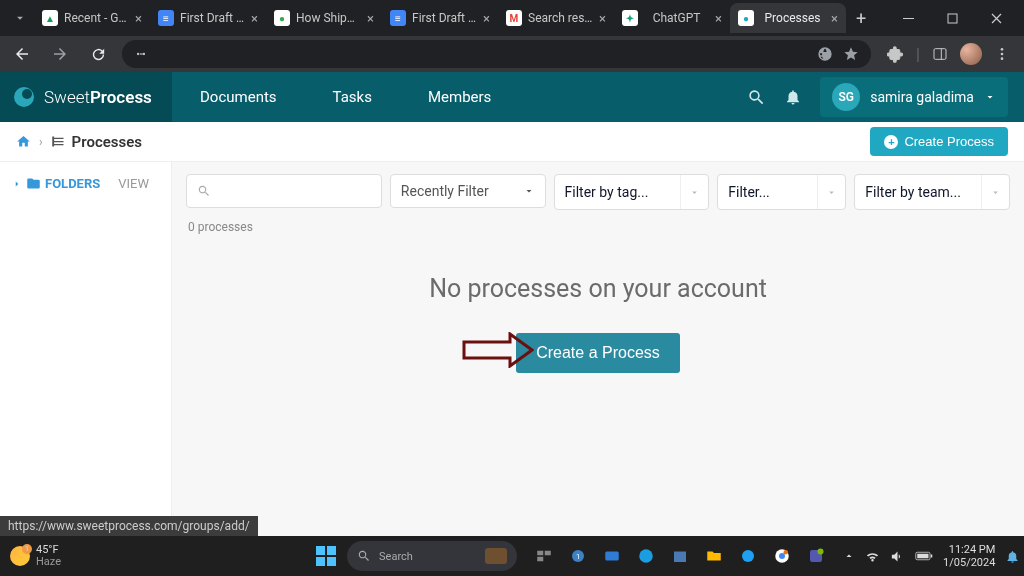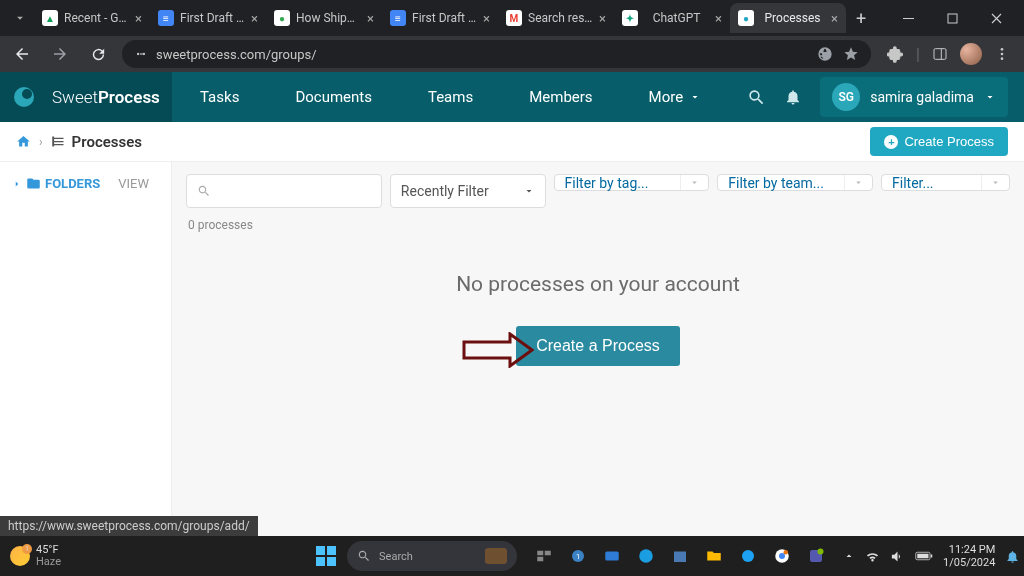--- a/index.html
+++ b/index.html
@@ -21,21 +21,21 @@
     .addr-bar { display:flex; align-items:center; height: 36px; padding: 0 8px; gap:10px; background:#35363a; }
     .nav-btn { width:28px; height:28px; display:flex; align-items:center; justify-content:center; color:#9aa0a6; cursor:pointer; border-radius:50%; }
     .nav-btn.enabled { color:#e8eaed; }
     .url-box { flex:1; background:#202124; border-radius:16px; height:28px; display:flex; align-items:center; padding:0 12px; color:#c7c7c7; font-size:13px; gap:8px; }
     .url-box .right-icons { margin-left:auto; display:flex; gap:10px; color:#9aa0a6; }
     .ext-area { display:flex; gap:12px; align-items:center; color:#c7c7c7; padding:0 6px; }
     .prof-avatar { width:22px; height:22px; border-radius:50%; background: radial-gradient(circle at 30% 30%, #e8b4a0, #8a5c44); }
 
     
     .app-header { background:#075e6a; height:50px; display:flex; align-items:center; color:#fff; }
-    .logo-area { width:172px; background:#044b55; height:100%; display:flex; align-items:center; padding-left:14px; gap:18px; }
+    .logo-area { width:172px; background:#044b55; height:100%; display:flex; align-items:center; padding-left:14px; gap:10px; }
     .logo-icon { width:20px; height:20px; border-radius:50%; background:#2aa7b8; position:relative; }
     .logo-icon::after { content:""; position:absolute; width:10px; height:10px; background:#044b55; border-radius:50%; right:2px; top:2px; }
     .logo-text { font-size:17px; font-weight:300; }
     .logo-text .bold { font-weight:600; }
     .main-nav { display:flex; height:100%; }
     .main-nav a { padding:0 28px; display:flex; align-items:center; color:#fff; text-decoration:none; font-size:15px; cursor:pointer; gap:6px; }
     .hdr-right { margin-left:auto; display:flex; align-items:center; gap:18px; padding-right:16px; }
     .hdr-icon { color:#cfe8eb; cursor:pointer; }
     .user-area { display:flex; align-items:center; gap:10px; background:#0a6d7a; padding:6px 12px; border-radius:4px; cursor:pointer; }
     .user-avatar { width:28px; height:28px; border-radius:50%; background:#2aa7b8; color:#fff; display:flex; align-items:center; justify-content:center; font-size:12px; font-weight:600; }
@@ -54,29 +54,29 @@
     .app-body { display:flex; height: calc(576px - 36px - 36px - 50px - 40px - 40px); background:#f7f7f7; }
     .sidebar { width:172px; background:#fff; border-right:1px solid #eee; padding:14px 12px; }
     .side-row { display:flex; gap:18px; align-items:center; font-size:13px; }
     .folders { color:#3498db; font-weight:700; display:flex; align-items:center; gap:4px; cursor:pointer; }
     .viewlink { color:#999; cursor:pointer; }
 
     .main-area { flex:1; padding:12px 14px; }
     .filter-row { display:flex; gap:8px; }
     .search-box { flex:1.3; background:#fff; border:1px solid #ddd; border-radius:4px; height:34px; display:flex; align-items:center; padding:0 10px; color:#aaa; }
     .sort-select { flex:1; background:#fff; border:1px solid #ddd; border-radius:4px; height:34px; padding:0 10px; color:#555; font-size:14px; display:flex; align-items:center; justify-content:space-between; cursor:pointer; }
-    .filt { background:#fff; border:1px solid #ddd; border-radius:4px; height:17px; padding:0 10px; color:#0369a1; display:flex; align-items:flex-start; position:relative; font-size:14px; }
+    .filt { background:#fff; border:1px solid #ddd; border-radius:4px; height:36px; padding:0 10px; color:#0f172a; display:flex; align-items:center; position:relative; font-size:14px; }
     .filt.tag { flex:1; }
     .filt.team { flex:1; }
     .filt.last { flex:0.8; }
     .filt .dd { position:absolute; right:0; top:0; height:100%; width:28px; border-left:1px solid #eee; display:flex; align-items:center; justify-content:center; color:#bbb; }
     .count-text { color:#888; font-size:12px; margin:10px 2px; }
 
     .empty-state { text-align:center; margin-top:40px; }
-    .empty-title { color:#6b6b6b; font-size:21px; margin-bottom:30px; }
+    .empty-title { color:#6b6b6b; font-size:25px; margin-bottom:30px; }
     .create-big { background:#2a8aa0; color:#fff; border:none; padding:11px 20px; font-size:16px; border-radius:3px; cursor:pointer; position:relative; }
 
     .arrow-annot { position:absolute; left: 462px; top: 332px; pointer-events:none; }
     .arrow-annot svg { width:72px; height:36px; }
 
     
     .status-link { position:absolute; left:0; bottom:40px; background:#3c3c3c; color:#ccc; font-size:12px; padding:3px 8px; }
 
     
     .taskbar { position:absolute; bottom:0; left:0; right:0; height:40px; background:#1f1f1f; display:flex; align-items:center; color:#ddd; font-size:11px; }
@@ -176,21 +176,20 @@
         <svg width="17" height="17" viewBox="0 0 24 24">
           <path fill="currentColor" d="M17.65 6.35A8 8 0 1 0 20 12h-2a6 6 0 1 1-1.76-4.24L13 11h7V4z"></path>
         </svg>
       </div>
     <div class="url-box">
       <svg width="14" height="14" viewBox="0 0 24 24">
           <circle cx="7" cy="12" r="2" fill="currentColor"></circle>
           <rect x="10" y="11" width="5" height="2" fill="currentColor"></rect>
           <circle cx="17" cy="12" r="2" fill="currentColor"></circle>
         </svg>
-      <span>sweetprocess.com/groups/</span>
       <div class="right-icons">
         <span>
             <svg width="16" height="16" viewBox="0 0 24 24">
               <path fill="currentColor" d="M12 2a10 10 0 1 0 0 20 10 10 0 0 0 0-20zm0 2c1 0 2 2 2.5 5h-5C10 6 11 4 12 4zm-7.7 7h3.2c0 1 .1 2 .3 3H5.1a8 8 0 0 1-.8-3zm.8 5h2.7c.4 1.4 1 2.6 1.7 3.4A8 8 0 0 1 5.1 16z"></path>
             </svg>
           </span>
         <span>
             <svg width="16" height="16" viewBox="0 0 24 24">
               <path fill="currentColor" d="M12 17.3l-6.2 3.7 1.6-7L2 9.3l7.1-.6L12 2l2.9 6.7 7.1.6-5.4 4.7 1.6 7z"></path>
             </svg>
@@ -221,30 +220,23 @@
     </div>
   </div>
 </div>
 
 <div class="app-header">
   <div class="logo-area">
     <div class="logo-icon"></div>
     <div class="logo-text"><span>Sweet</span><span class="bold">Process</span></div>
   </div>
   <nav class="main-nav">
+    <a>Documents</a>
     <a>Tasks</a>
-    <a>Documents</a>
-    <a>Teams</a>
     <a>Members</a>
-    <a>
-        <span>More</span>
-        <svg width="12" height="12" viewBox="0 0 24 24">
-          <path fill="currentColor" d="M7 10l5 5 5-5z"></path>
-        </svg>
-      </a>
   </nav>
   <div class="hdr-right">
     <span class="hdr-icon">
         <svg width="19" height="19" viewBox="0 0 24 24">
           <path fill="currentColor" d="M15.5 14h-.8l-.3-.3a6.5 6.5 0 1 0-.7.7l.3.3v.8l5 5 1.5-1.5-5-5zM9.5 14a4.5 4.5 0 1 1 0-9 4.5 4.5 0 0 1 0 9z"></path>
         </svg>
       </span>
     <span class="hdr-icon">
         <svg width="18" height="18" viewBox="0 0 24 24">
           <path fill="currentColor" d="M12 22a2 2 0 0 0 2-2h-4a2 2 0 0 0 2 2zm6-6V11a6 6 0 0 0-5-5.9V4a1 1 0 1 0-2 0v1.1A6 6 0 0 0 6 11v5l-2 2v1h16v-1z"></path>
@@ -309,36 +301,36 @@
           </svg>
       </div>
       <div class="filt tag">
         <span>Filter by tag...</span>
         <div class="dd">
             <svg width="11" height="11" viewBox="0 0 24 24">
               <path fill="currentColor" d="M7 10l5 5 5-5z"></path>
             </svg>
           </div>
       </div>
+      <div class="filt last">
+        <span>Filter...</span>
+        <div class="dd">
+            <svg width="11" height="11" viewBox="0 0 24 24">
+              <path fill="currentColor" d="M7 10l5 5 5-5z"></path>
+            </svg>
+          </div>
+      </div>
       <div class="filt team">
         <span>Filter by team...</span>
         <div class="dd">
             <svg width="11" height="11" viewBox="0 0 24 24">
               <path fill="currentColor" d="M7 10l5 5 5-5z"></path>
             </svg>
           </div>
       </div>
-      <div class="filt last">
-        <span>Filter...</span>
-        <div class="dd">
-            <svg width="11" height="11" viewBox="0 0 24 24">
-              <path fill="currentColor" d="M7 10l5 5 5-5z"></path>
-            </svg>
-          </div>
-      </div>
     </div>
     <div class="count-text">0 processes</div>
     <div class="empty-state">
       <div class="empty-title">No processes on your account</div>
       <button class="create-big">Create a Process</button>
     </div>
   </div>
 </div>
 
 <div class="arrow-annot">

